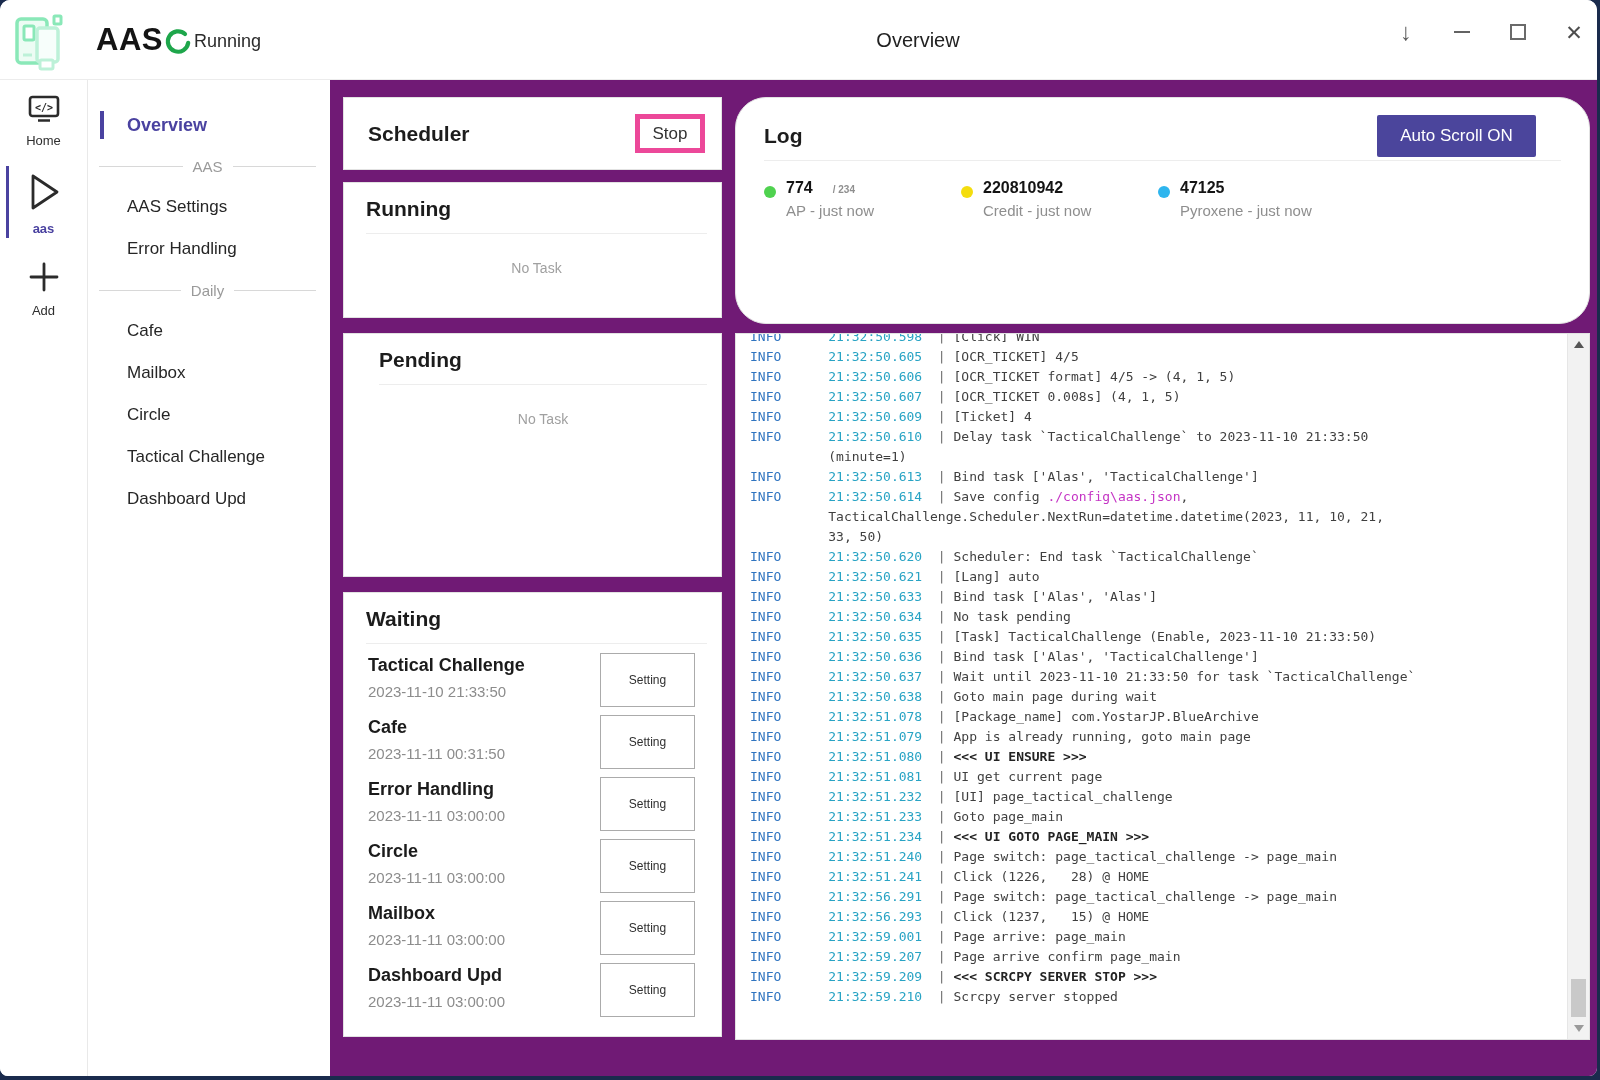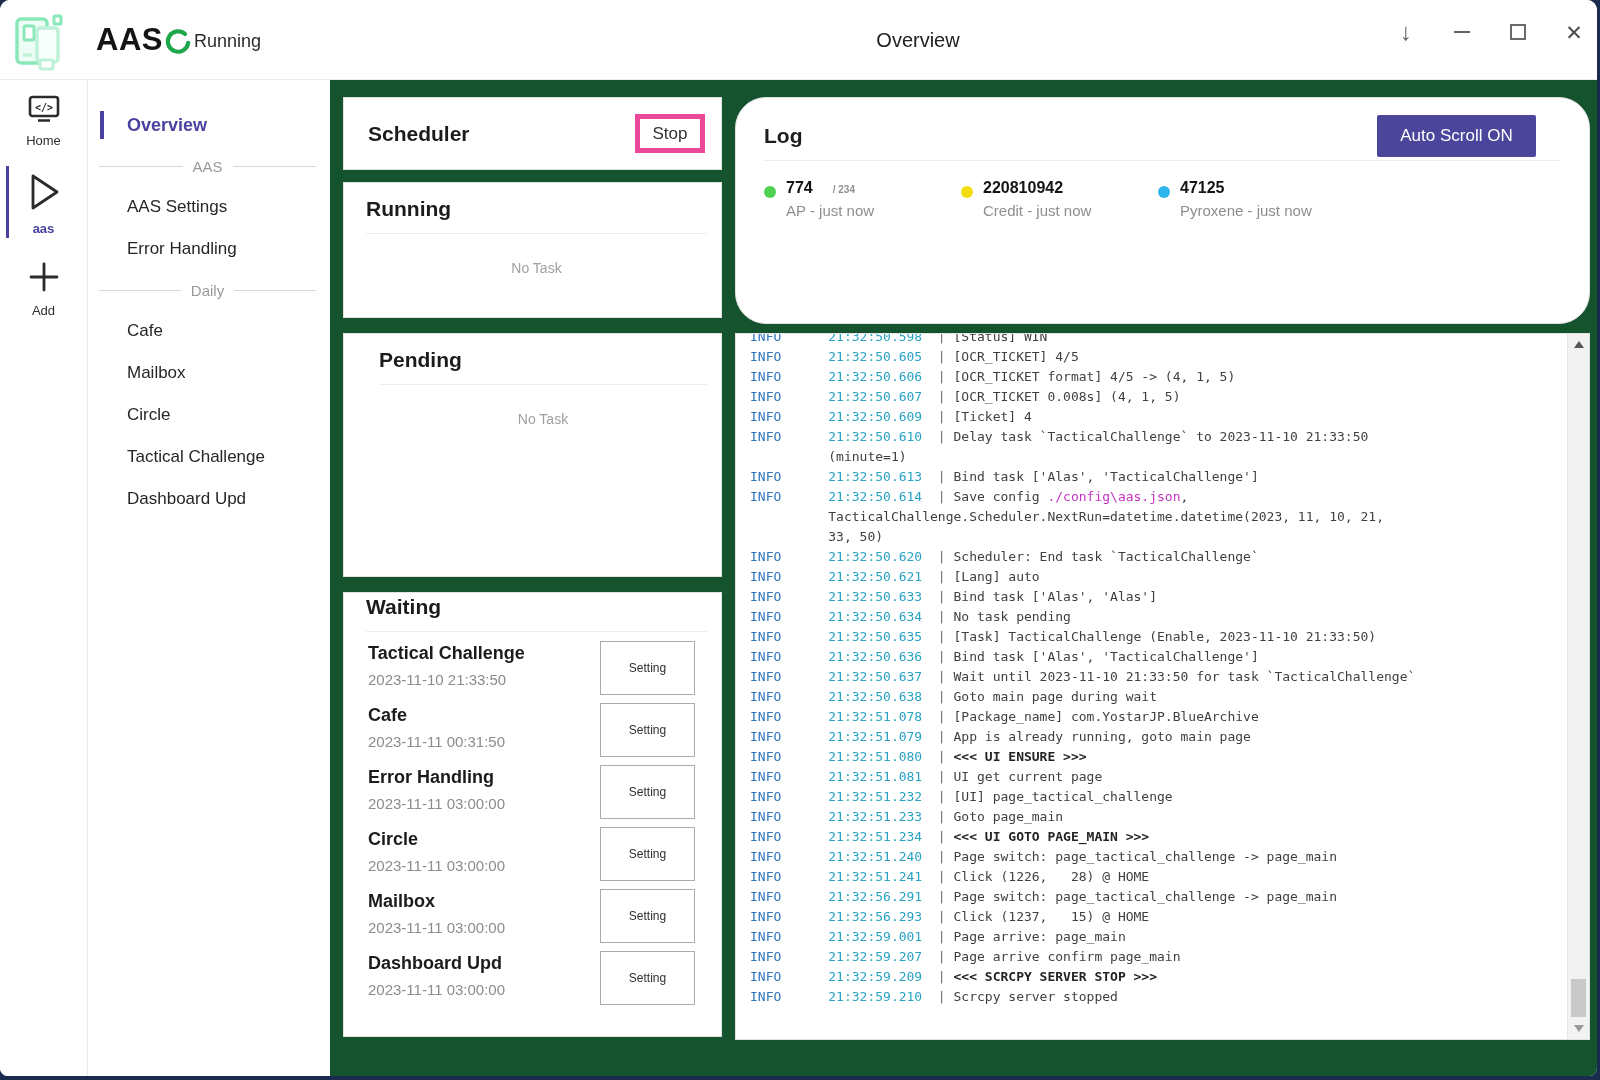--- a/index.html
+++ b/index.html
@@ -37,41 +37,41 @@
   .nav { position:absolute; left:89px; top:80px; bottom:0; width:241px; background:#fff; padding-top:24px; }
   .nav-item { position:relative; height:42px; display:flex; align-items:center; padding-left:38px;
               font-size:17px; color:#262626; cursor:default; }
   .nav-item.active { color:#4a42a0; font-weight:700; font-size:18px; }
   .nav-item.active .bar { position:absolute; left:11px; top:7px; bottom:7px; width:4px; background:#4a42a0; }
   .nav-divider { height:40px; display:flex; align-items:center; gap:10px; padding:0 14px 0 10px;
                  color:#9a9a9a; font-size:15px; }
   .nav-divider .line { flex:1; border-top:1px solid #d8d8d8; }
 
   
-  .content { position:absolute; left:330px; top:80px; right:0; bottom:0; background:#14532d; }
+  .content { position:absolute; left:330px; top:80px; right:0; bottom:0; background:#701a75; }
   .card { position:absolute; background:#fff; border:1px solid #e2e2e2; }
 
   .card-title { font-size:21px; font-weight:600; color:#1c1c1c; }
   .hdiv { border-top:1px solid #ededed; }
 
   
   .c-sched { left:13px; top:17px; width:379px; height:73px; display:flex; align-items:center;
              padding:0 16px 0 24px; }
   .c-sched .card-title { flex:1; }
   .btn-stop { width:70px; height:39px; background:#fff; border:5px solid #ec4899; font-size:17px;
               color:#333; font-family:inherit; }
 
   
   .c-run { left:13px; top:102px; width:379px; height:136px; padding:14px 14px 0 22px; }
   .c-pend { left:13px; top:253px; width:379px; height:244px; padding:14px 14px 0 35px; }
   .empty-card .hdiv { margin-top:12px; }
   .no-task { text-align:center; margin-top:26px; font-size:14px; color:#a0a0a0; }
 
   
-  .c-wait { left:13px; top:512px; width:379px; height:445px; padding:2px 14px 0 22px; }
+  .c-wait { left:13px; top:512px; width:379px; height:445px; padding:14px 14px 0 22px; }
   .wait-list { margin-top:9px; }
   .wait-row { position:relative; height:62px; }
   .w-name { position:absolute; left:2px; top:2px; font-size:18px; font-weight:700; color:#1b1b1b; }
   .w-time { position:absolute; left:2px; top:30px; font-size:15px; color:#8c8c8c; }
   .btn-setting { position:absolute; right:12px; top:0; width:95px; height:54px; background:#fff;
                  border:1px solid #ababab; font-size:12px; color:#2f2f2f; font-family:inherit; }
 
   
   .c-loghead { left:405px; top:17px; width:855px; height:227px;border-radius:31px; }
   .lh-row { display:flex; align-items:center; padding:14px 53px 0 28px; height:62px; }
@@ -300,21 +300,21 @@
             <div>
               <div><span class="val">47125</span></div>
               <div class="slabel">Pyroxene - just now</div>
             </div>
           </div>
         </div>
     </div>
 
     <div class="card c-logbody">
       <div class="loglist" id="log-list">
-          <div class="logline"><span class="lvl">INFO</span>      <span class="ts">21:32:50.598</span>  <span class="sep">|</span> <span class="msg">[Status] WIN</span></div>
+          <div class="logline"><span class="lvl">INFO</span>      <span class="ts">21:32:50.598</span>  <span class="sep">|</span> <span class="msg">[Click] WIN</span></div>
           <div class="logline"><span class="lvl">INFO</span>      <span class="ts">21:32:50.605</span>  <span class="sep">|</span> <span class="msg">[OCR_TICKET] 4/5</span></div>
           <div class="logline"><span class="lvl">INFO</span>      <span class="ts">21:32:50.606</span>  <span class="sep">|</span> <span class="msg">[OCR_TICKET format] 4/5 -&gt; (4, 1, 5)</span></div>
           <div class="logline"><span class="lvl">INFO</span>      <span class="ts">21:32:50.607</span>  <span class="sep">|</span> <span class="msg">[OCR_TICKET 0.008s] (4, 1, 5)</span></div>
           <div class="logline"><span class="lvl">INFO</span>      <span class="ts">21:32:50.609</span>  <span class="sep">|</span> <span class="msg">[Ticket] 4</span></div>
           <div class="logline"><span class="lvl">INFO</span>      <span class="ts">21:32:50.610</span>  <span class="sep">|</span> <span class="msg">Delay task `TacticalChallenge` to 2023-11-10 21:33:50
 (minute=1)</span></div>
           <div class="logline"><span class="lvl">INFO</span>      <span class="ts">21:32:50.613</span>  <span class="sep">|</span> <span class="msg">Bind task ['Alas', 'TacticalChallenge']</span></div>
           <div class="logline"><span class="lvl">INFO</span>      <span class="ts">21:32:50.614</span>  <span class="sep">|</span> <span class="msg">Save config </span><span class="msg path">./config\aas.json</span><span class="msg">,
 TacticalChallenge.Scheduler.NextRun=datetime.datetime(2023, 11, 10, 21,
 33, 50)</span></div>

